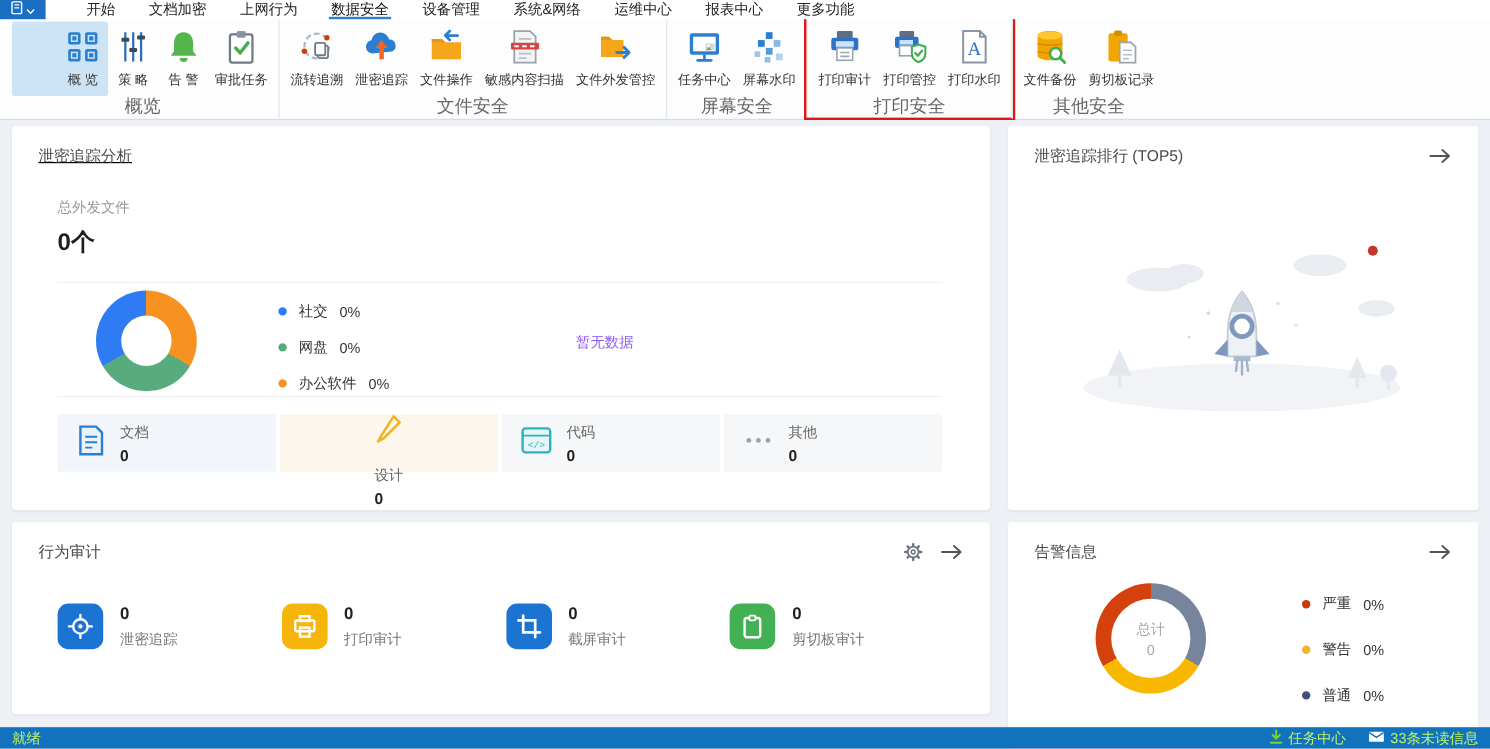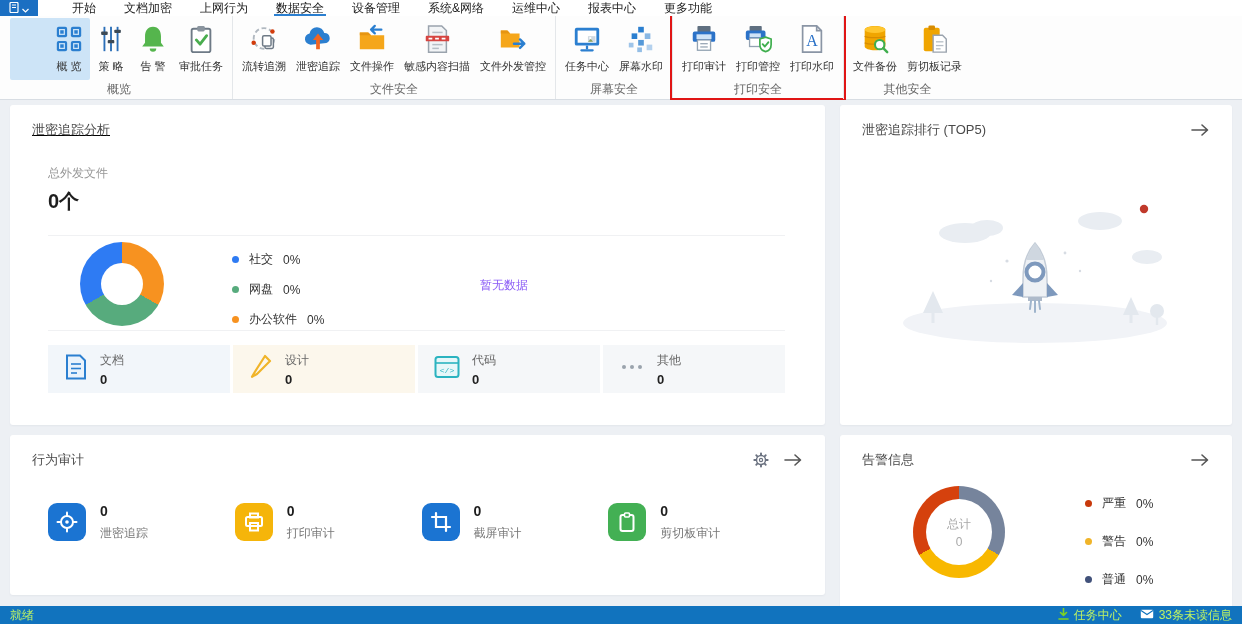--- a/index.html
+++ b/index.html
@@ -19,21 +19,21 @@
   .menu-item.active::after { content:""; position:absolute; left:12px; right:12px;
     bottom:0; height:2px; background:#2b7fd0; }
 
   
   .ribbon { position:absolute; top:16px; left:0; width:100%; height:84px;
     background:#fdfdfd; border-bottom:1px solid #d8dde3; display:flex;
     padding-left:6px; z-index:2; }
   .rgroup { display:flex; flex-direction:column; position:relative; padding:0 4px; }
   .rgroup + .rgroup { border-left:1px solid #e4e7ea; }
   .rgroup-items { flex:1; display:flex; align-items:center; }
-  .rgroup-caption { height:18px; text-align:center; font-size:12px; color:#666;
+  .rgroup-caption { height:18px; text-align:center; font-size:15px; color:#666;
     line-height:16px; }
   .ritem { display:flex; flex-direction:column; align-items:center;
     justify-content:center; gap:4px; padding:2px 5px; height:62px; cursor:pointer;
     border-radius:2px; }
   .ritem .rlbl { font-size:11px; color:#333; white-space:nowrap; }
   .ritem.selected { background:#cde4f7;padding-left:43px; }
   .ricon { width:32px; height:32px; display:flex; align-items:center; justify-content:center; }
   .rgroup.highlighted::after { content:""; position:absolute; left:-3px; right:-3px;
     top:-7px; bottom:-1px; border:2px solid #e01515; pointer-events:none; }
 
@@ -64,21 +64,21 @@
   .legend { position:absolute; display:flex; flex-direction:column; }
   .leak-legend { left:222px; top:146px; gap:13px; }
   .legend-row { display:flex; align-items:center; gap:10px; font-size:12px; color:#333; }
   .dot { width:7px; height:7px; border-radius:50%; flex:0 0 auto; }
   .empty-text { position:absolute; left:470px; top:172px; width:200px;
     font-size:12px; color:#8b5cf6; }
   .cards { position:absolute; left:38px; right:40px; top:240px; height:48px;
     display:flex; gap:3px; }
   .card { flex:1; display:flex; align-items:center; gap:12px; padding:0 16px;
     cursor:pointer; }
-  .card-c0 { background:#f2f6fa; } .card-c1 { background:#fcf7ec; }
+  .card-c0 { background:#f2f6fa; } .card-c1 { background:#fcf7ec;flex-direction:column; }
   .card-c2 { background:#f5f7f9; } .card-c3 { background:#f5f7f9; }
   .card-txt .c-label { font-size:12px; color:#666; }
   .card-txt .c-value { font-size:13px; font-weight:bold; color:#222; margin-top:3px; }
 
   
   .illus { position:absolute; left:55px; top:90px; }
 
   
   .stats { position:absolute; left:38px; top:68px; right:30px; display:flex; }
   .stat { width:200px; display:flex; gap:14px; cursor:pointer; }

